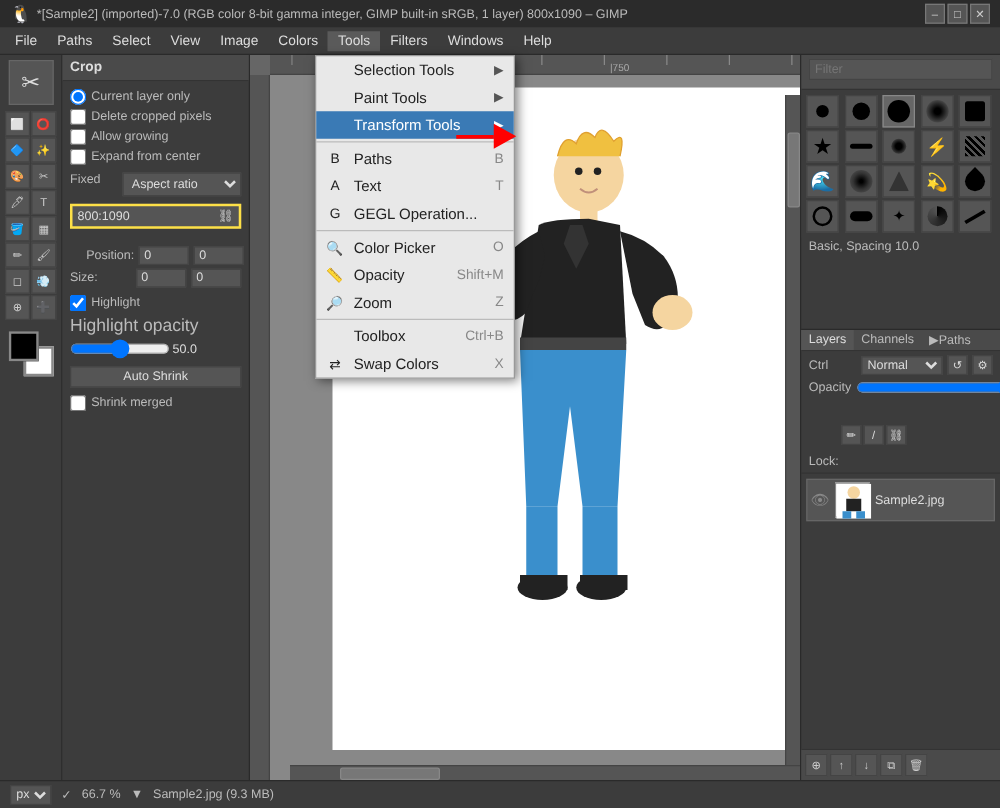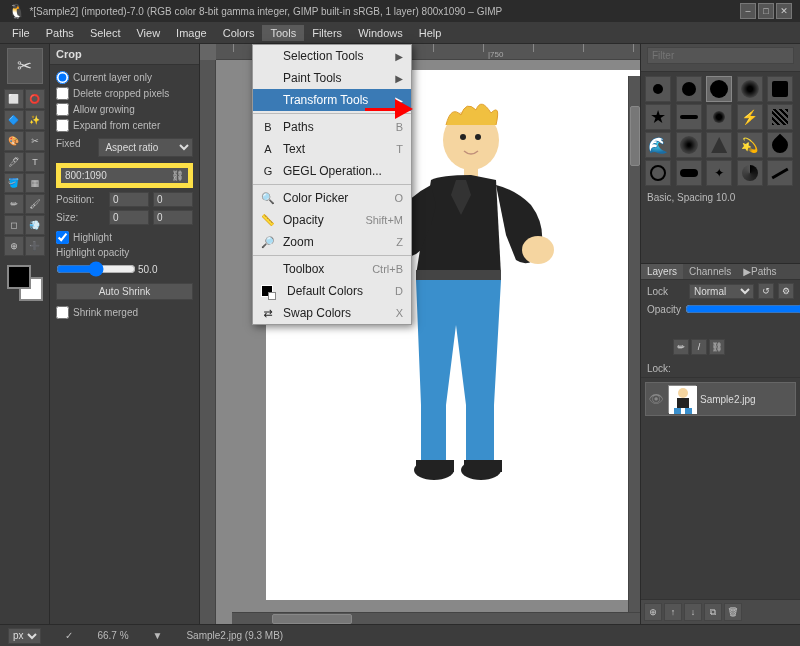--- a/index.html
+++ b/index.html
@@ -154,24 +154,24 @@
     .ratio-row {
       display: flex;
       gap: 18px;
       align-items: flex-start;
     }
     .size-display {
       display: flex;
       align-items: center;
       gap: 4px;
       background: #555;
-      border: 5px solid #fde047;
+      border: 2px solid #fde047;
       padding: 2px 4px;
       font-size: 10px;
-      margin-bottom: 4px;
+      margin-bottom: 14px;
     }
 
     
     .canvas-area {
       flex: 1;
       background: #666;
       position: relative;
       overflow: hidden;
     }
     .canvas-ruler-h {
@@ -396,21 +396,21 @@
     }
 
     
     .status-bar {
       height: 22px;
       background: #3c3c3c;
       border-top: 1px solid #2a2a2a;
       display: flex;
       align-items: center;
       padding: 0 8px;
-      gap: 24px;
+      gap: 8px;
       font-size: 10px;
       color: #bbb;
     }
     .status-select {
       background: #555;
       border: 1px solid #444;
       color: #ddd;
       font-size: 10px;
       height: 16px;
     }
@@ -602,36 +602,36 @@
             <option>Aspect ratio</option>
           </select>
         </div>
       </div>
       <div class="size-display">
         <span>800:1090</span>
         <span style="margin-left:auto;">⛓</span>
       </div>
       <div class="option-row">
         <div style="display:flex;align-items:center;gap:4px;margin-bottom:3px;">
-          <span style="font-size:10px;color:#bbb;width:50px;">Position:</span>
+          <span style="font-size:10px;color:#bbb;width:50px;margin-left:13px;">Position:</span>
           <input type="text" class="option-number" style="width: 40px;" value="0">
           <input type="text" class="option-number" style="width: 40px;" value="0">
         </div>
         <div style="display:flex;align-items:center;gap:4px;margin-bottom:3px;">
           <span style="font-size:10px;color:#bbb;width:50px;">Size:</span>
           <input type="text" class="option-number" style="width: 40px;" value="0">
           <input type="text" class="option-number" style="width: 40px;" value="0">
         </div>
       </div>
       <div class="option-row">
         <div class="option-checkbox">
           <input type="checkbox" checked="" style="margin: 0px;">
           <span>Highlight</span>
         </div>
-        <div style="font-size:10px;color:#bbb;margin-bottom:3px;">Highlight opacity</div>
+        <div style="font-size:14px;color:#bbb;margin-bottom:3px;">Highlight opacity</div>
         <div style="display:flex;align-items:center;gap:2px;">
           <input type="range" style="width: 80px;" value="50">
           <span style="font-size:10px;">50.0</span>
         </div>
       </div>
       <div class="option-row">
         <button style="width:100%;background:#555;border:1px solid #444;color:#ddd;font-size:10px;cursor:pointer;padding:2px;">Auto Shrink</button>
       </div>
       <div class="option-checkbox">
         <input type="checkbox" style="margin: 0px;">
@@ -794,21 +794,21 @@
     </div>
 
     <div class="layers-area">
       <div class="layers-tabs">
         <div class="layer-tab active">Layers</div>
         <div class="layer-tab">Channels</div>
         <div class="layer-tab">▶Paths</div>
       </div>
       <div class="layer-controls">
         <div class="layer-mode-row">
-          <span style="font-size:10px;color:#bbb;width:38px;">Lock</span>
+          <span style="font-size:10px;color:#bbb;width:38px;">Ctrl</span>
           <select style="flex:1;background:#555;border:1px solid #444;color:#ddd;font-size:10px;">
             <option>Normal</option>
           </select>
           <button style="width:16px;height:16px;background:#555;border:1px solid #444;color:#ddd;font-size:9px;cursor:pointer;">↺</button>
           <button style="width:16px;height:16px;background:#555;border:1px solid #444;color:#ddd;font-size:9px;cursor:pointer;">⚙</button>
         </div>
         <div class="layer-opacity-row">
           <span style="font-size:10px;color:#bbb;width:38px;">Opacity</span>
           <input type="range" style="flex: 1 1 0%; height: 14px;" value="100">
 
@@ -935,29 +935,20 @@
     <div class="menu-separator"></div>
 
     <div class="menu-entry">
       <div class="menu-entry-left">
         <span class="menu-icon"></span>
         <span>Toolbox</span>
       </div>
       <span class="menu-shortcut">Ctrl+B</span>
     </div>
 
-    <div class="menu-entry">
-      <div class="menu-entry-left">
-        <span class="menu-icon" style="display:inline-block;width:12px;height:12px;background:#000;border:1px solid #fff;position:relative;">
-          <span style="position:absolute;right:-4px;bottom:-4px;width:8px;height:8px;background:#fff;border:1px solid #888;display:block;"></span>
-        </span>
-        <span style="margin-left:6px;">Default Colors</span>
-      </div>
-      <span class="menu-shortcut">D</span>
-    </div>
 
     <div class="menu-entry">
       <div class="menu-entry-left">
         <span class="menu-icon">⇄</span>
         <span>Swap Colors</span>
       </div>
       <span class="menu-shortcut">X</span>
     </div>
   </div>
 

